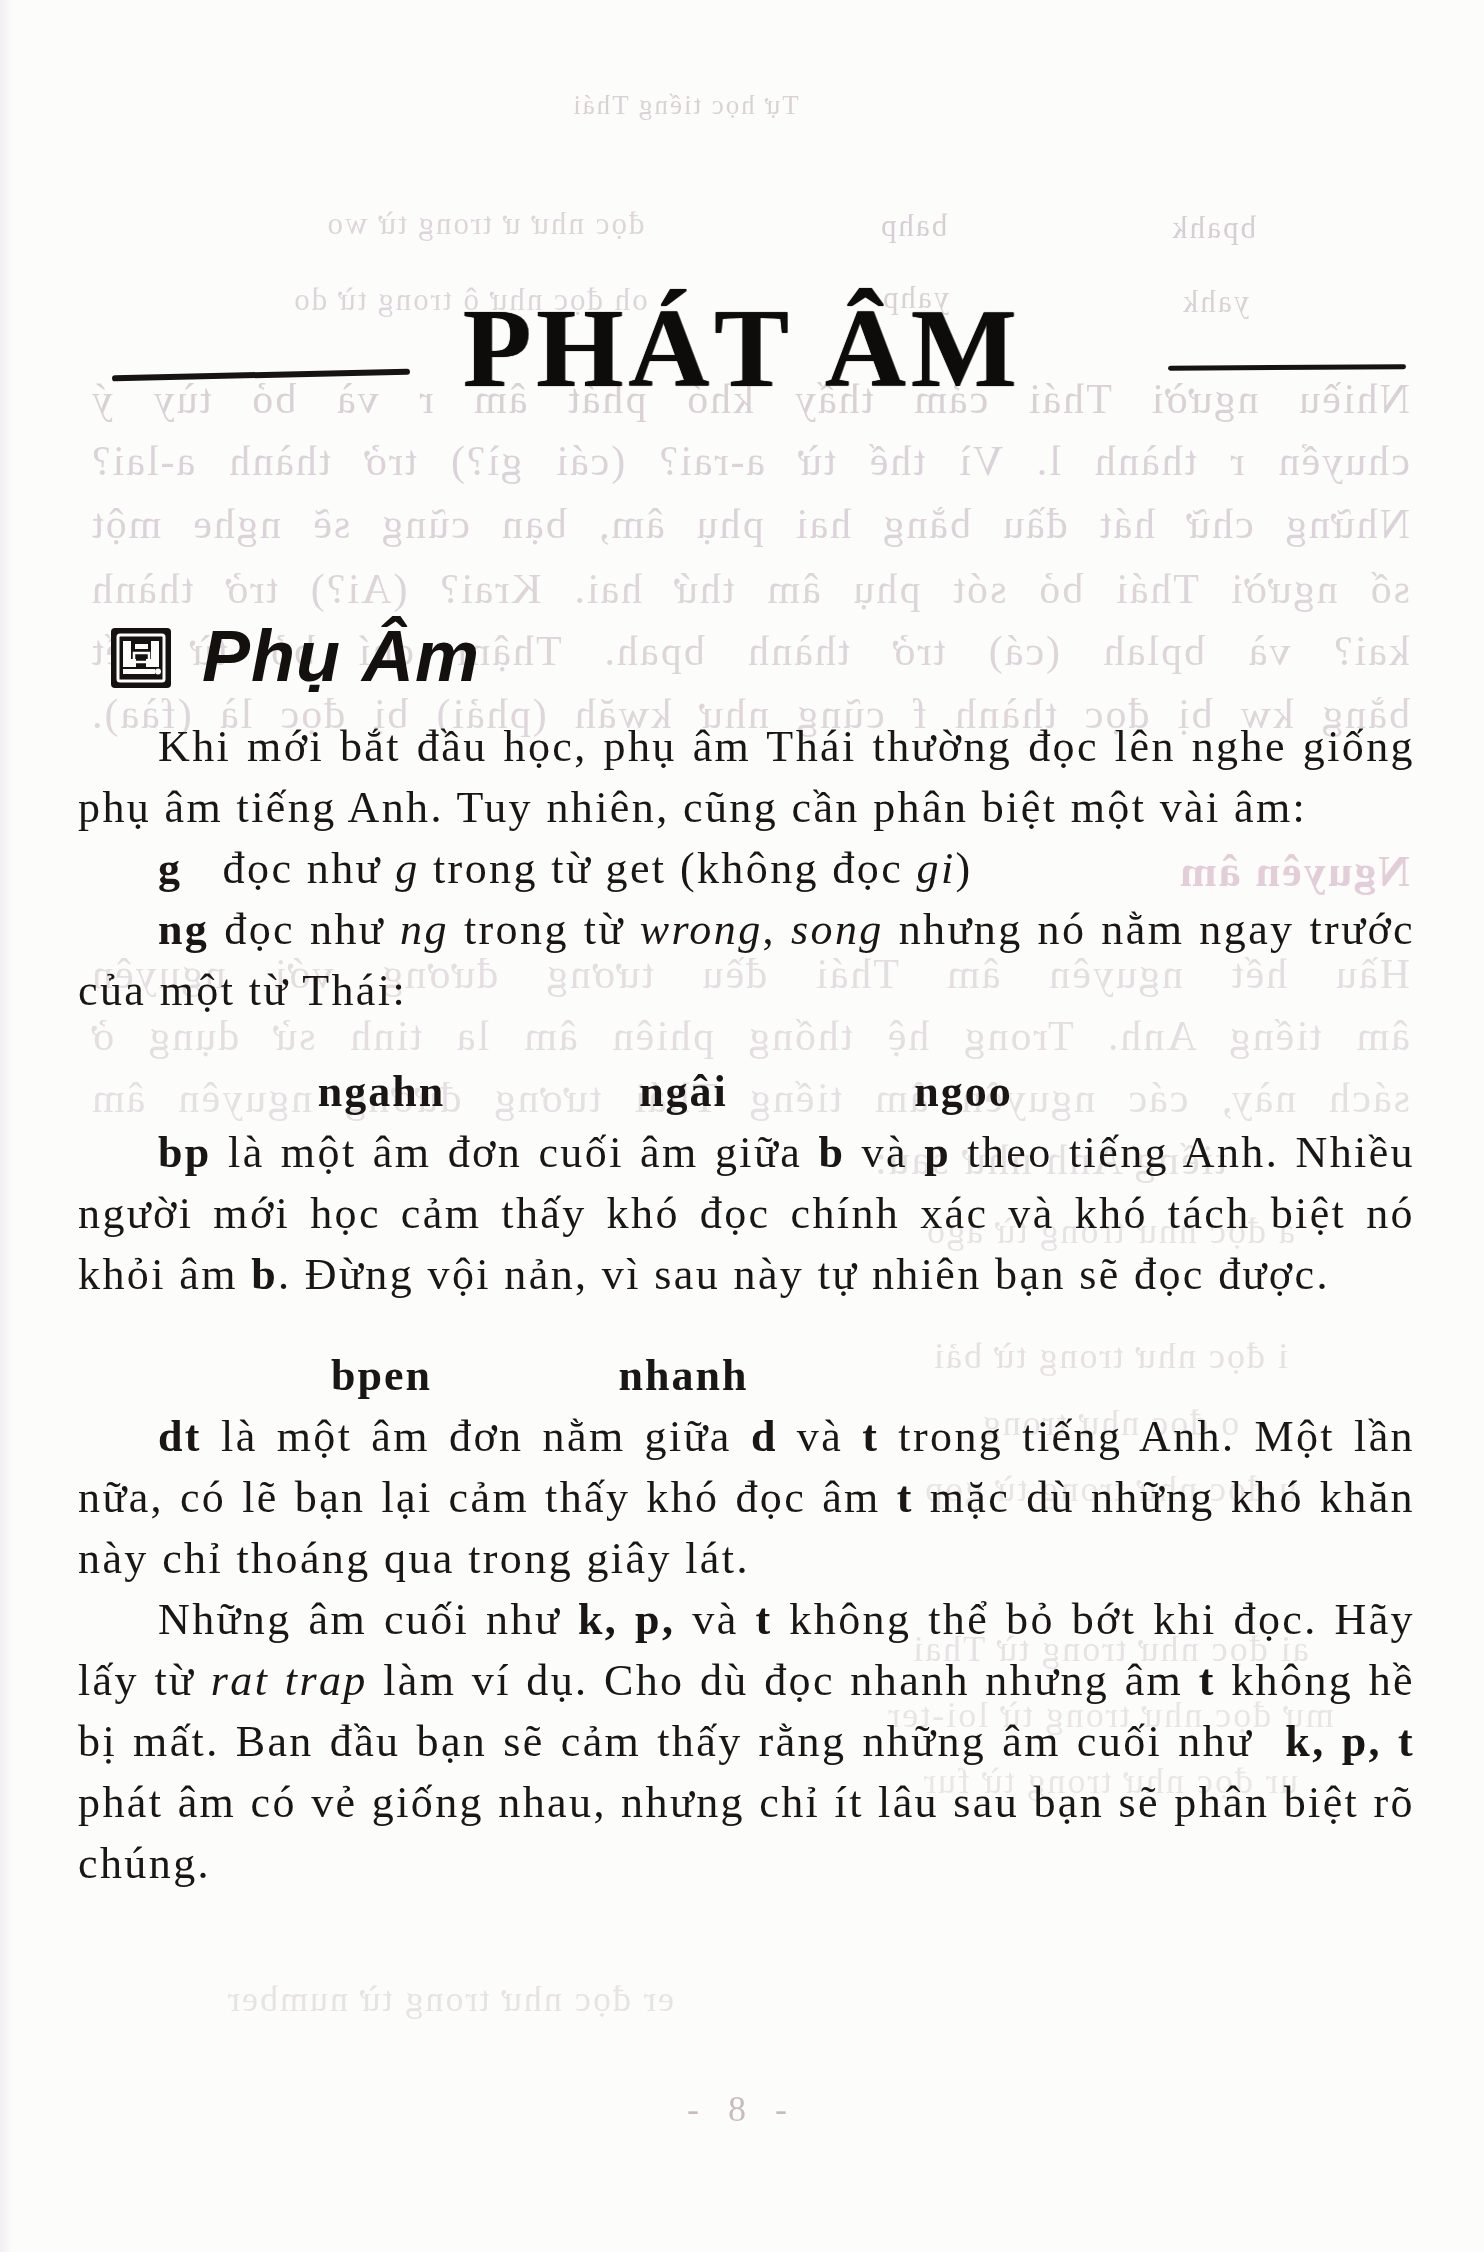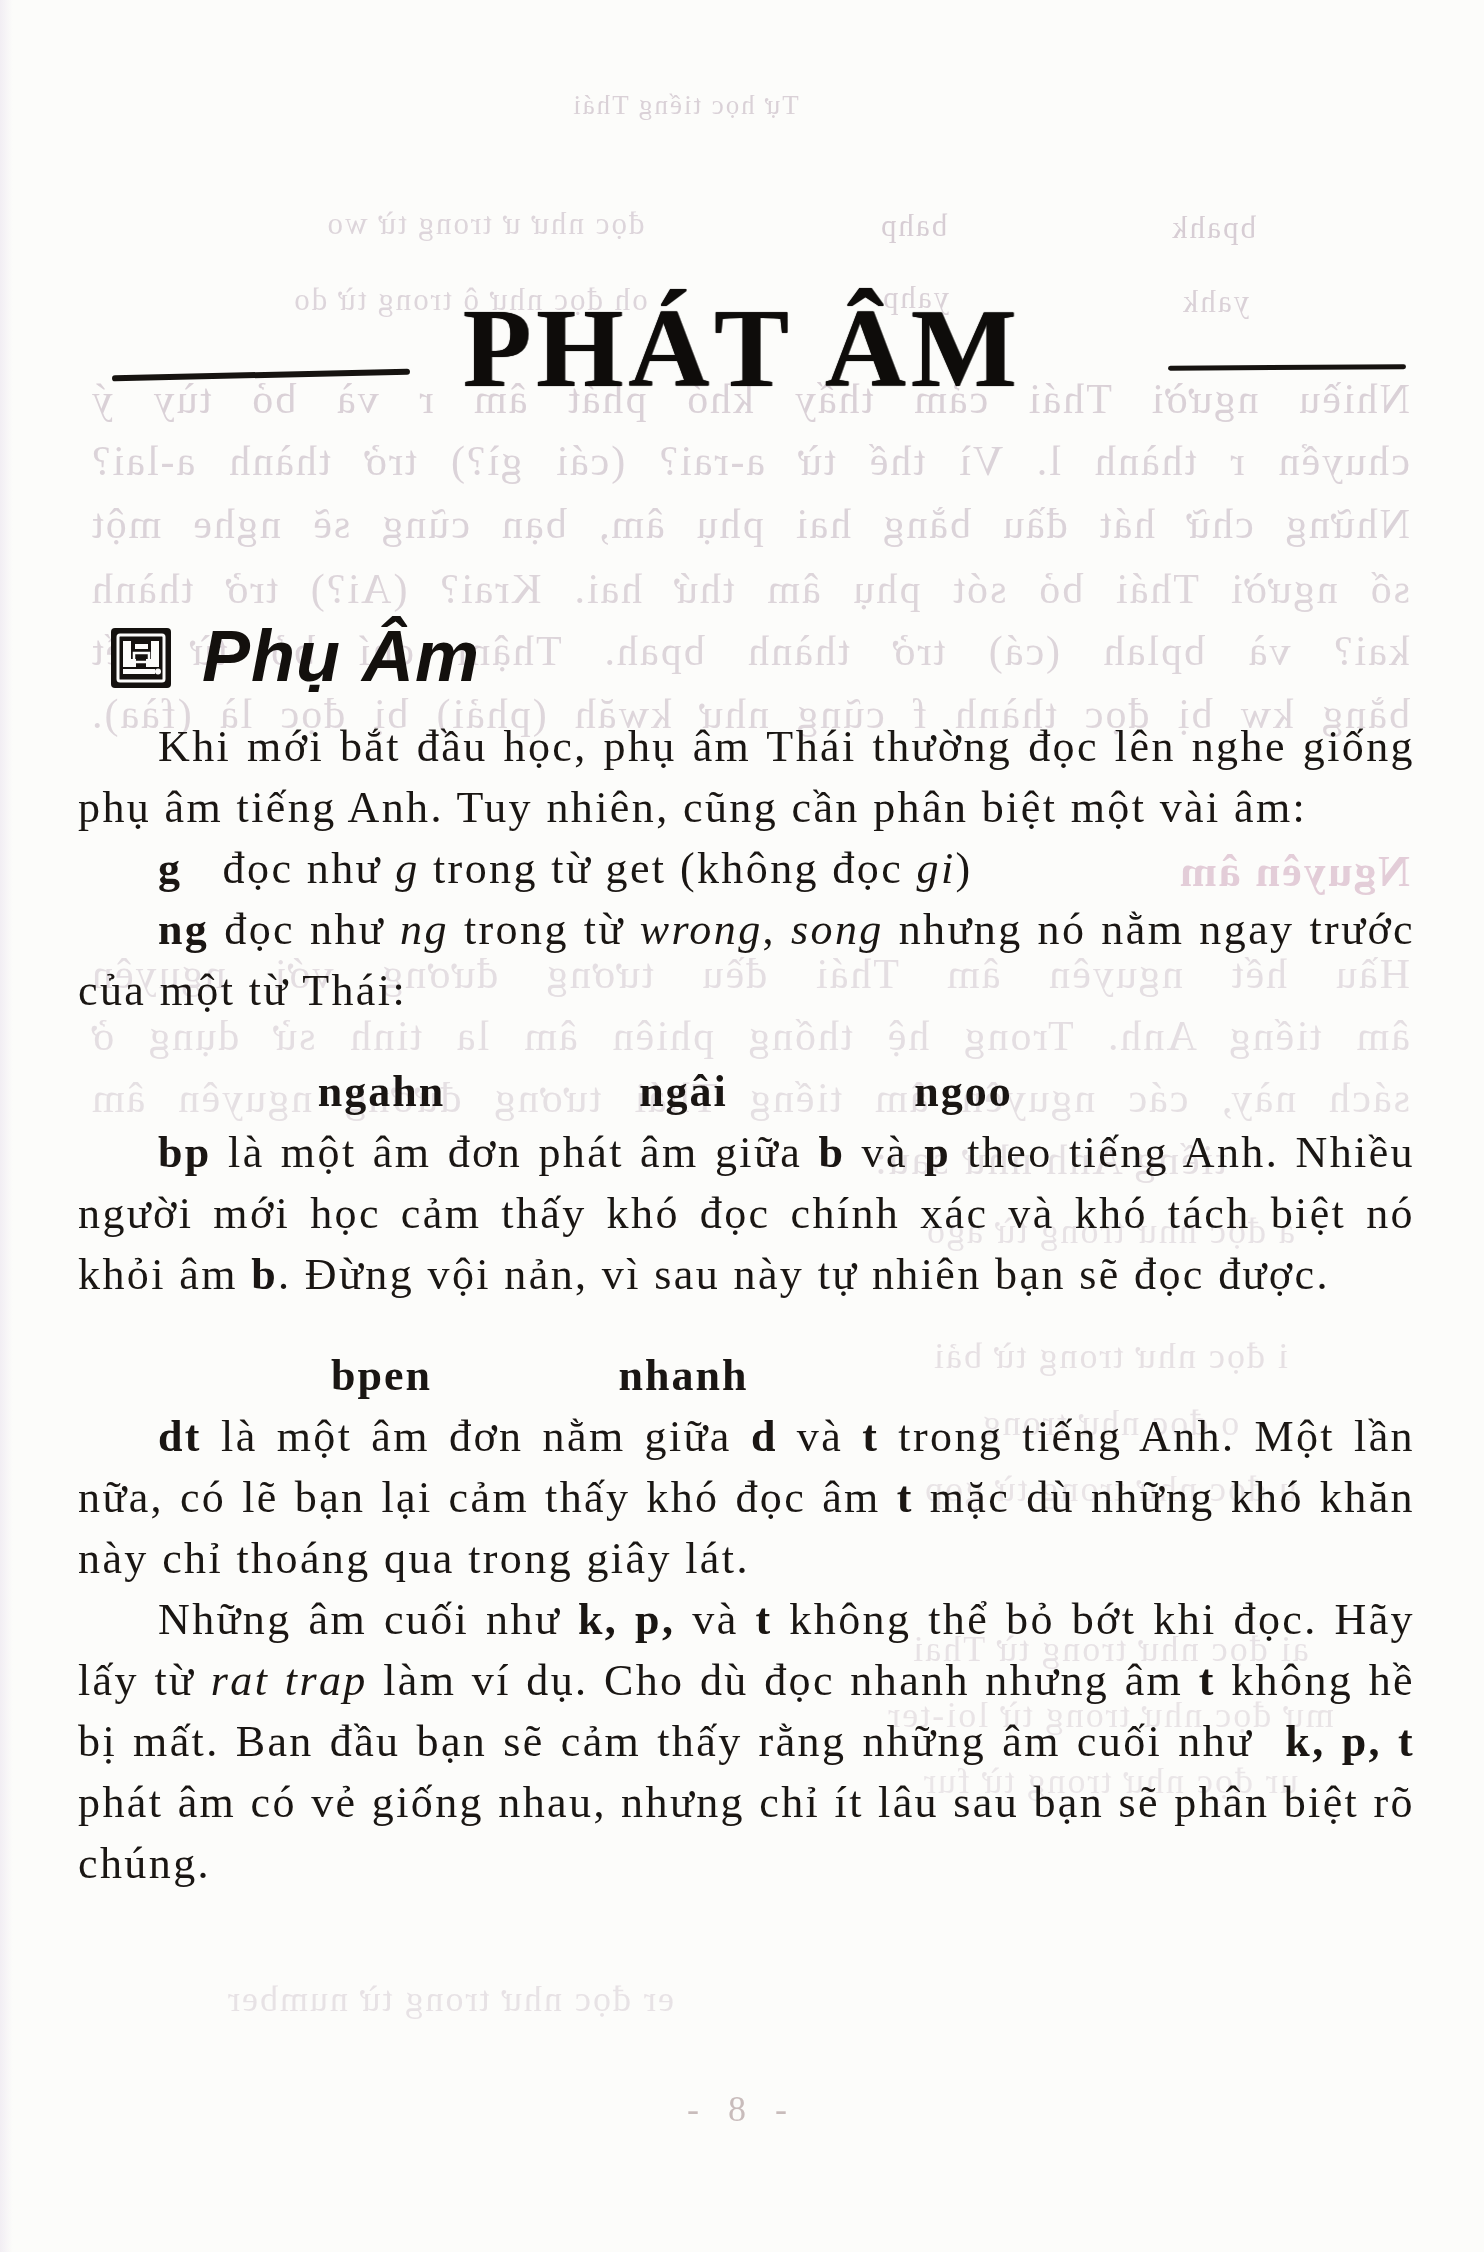--- a/index.html
+++ b/index.html
@@ -142,21 +142,21 @@
     <p class="para"><span>Khi mới bắt đầu học, phụ âm Thái thường đọc lên nghe giống phụ âm tiếng Anh. Tuy nhiên, cũng cần phân biệt một vài âm:</span></p>
     <p class="para"><span class="b">g</span><span>&nbsp;&nbsp; đọc như </span><span class="i">g</span><span> trong từ get (không đọc </span><span class="i">gi</span><span>)</span></p>
     <p class="para"><span class="b">ng</span><span> đọc như </span><span class="i">ng</span><span> trong từ </span><span class="i">wrong</span><span>, </span><span class="i">song</span><span> nhưng nó nằm ngay trước của một từ Thái:</span></p>
 
     <div class="word-row">
       <span>ngahn</span>
       <span>ngâi</span>
       <span>ngoo</span>
     </div>
 
-    <p class="para"><span class="b">bp</span><span> là một âm đơn phát âm giữa </span><span class="b">b</span><span> và </span><span class="b">p</span><span> theo tiếng Anh. Nhiều người mới học cảm thấy khó đọc chính xác và khó tách biệt nó khỏi âm </span><span class="b">b</span><span>. Đừng vội nản, vì sau này tự nhiên bạn sẽ đọc được.</span></p>
+    <p class="para"><span class="b">bp</span><span> là một âm đơn cuối âm giữa </span><span class="b">b</span><span> và </span><span class="b">p</span><span> theo tiếng Anh. Nhiều người mới học cảm thấy khó đọc chính xác và khó tách biệt nó khỏi âm </span><span class="b">b</span><span>. Đừng vội nản, vì sau này tự nhiên bạn sẽ đọc được.</span></p>
 
     <div class="word-row">
       <span>bpen</span>
       <span>nhanh</span>
     </div>
 
     <p class="para"><span class="b">dt</span><span> là một âm đơn nằm giữa </span><span class="b">d</span><span> và </span><span class="b">t</span><span> trong tiếng Anh. Một lần nữa, có lẽ bạn lại cảm thấy khó đọc âm </span><span class="b">t</span><span> mặc dù những khó khăn này chỉ thoáng qua trong giây lát.</span></p>
 
 
     <p class="para"><span>Những âm cuối như </span><span class="b">k, p,</span><span> và </span><span class="b">t</span><span> không thể bỏ bớt khi đọc. Hãy lấy từ </span><span class="i">rat trap</span><span> làm ví dụ. Cho dù đọc nhanh nhưng âm </span><span class="b">t</span><span> không hề bị mất. Ban đầu bạn sẽ cảm thấy rằng những âm cuối như &nbsp;</span><span class="b">k, p, t</span><span> phát âm có vẻ giống nhau, nhưng chỉ ít lâu sau bạn sẽ phân biệt rõ chúng.</span></p>

